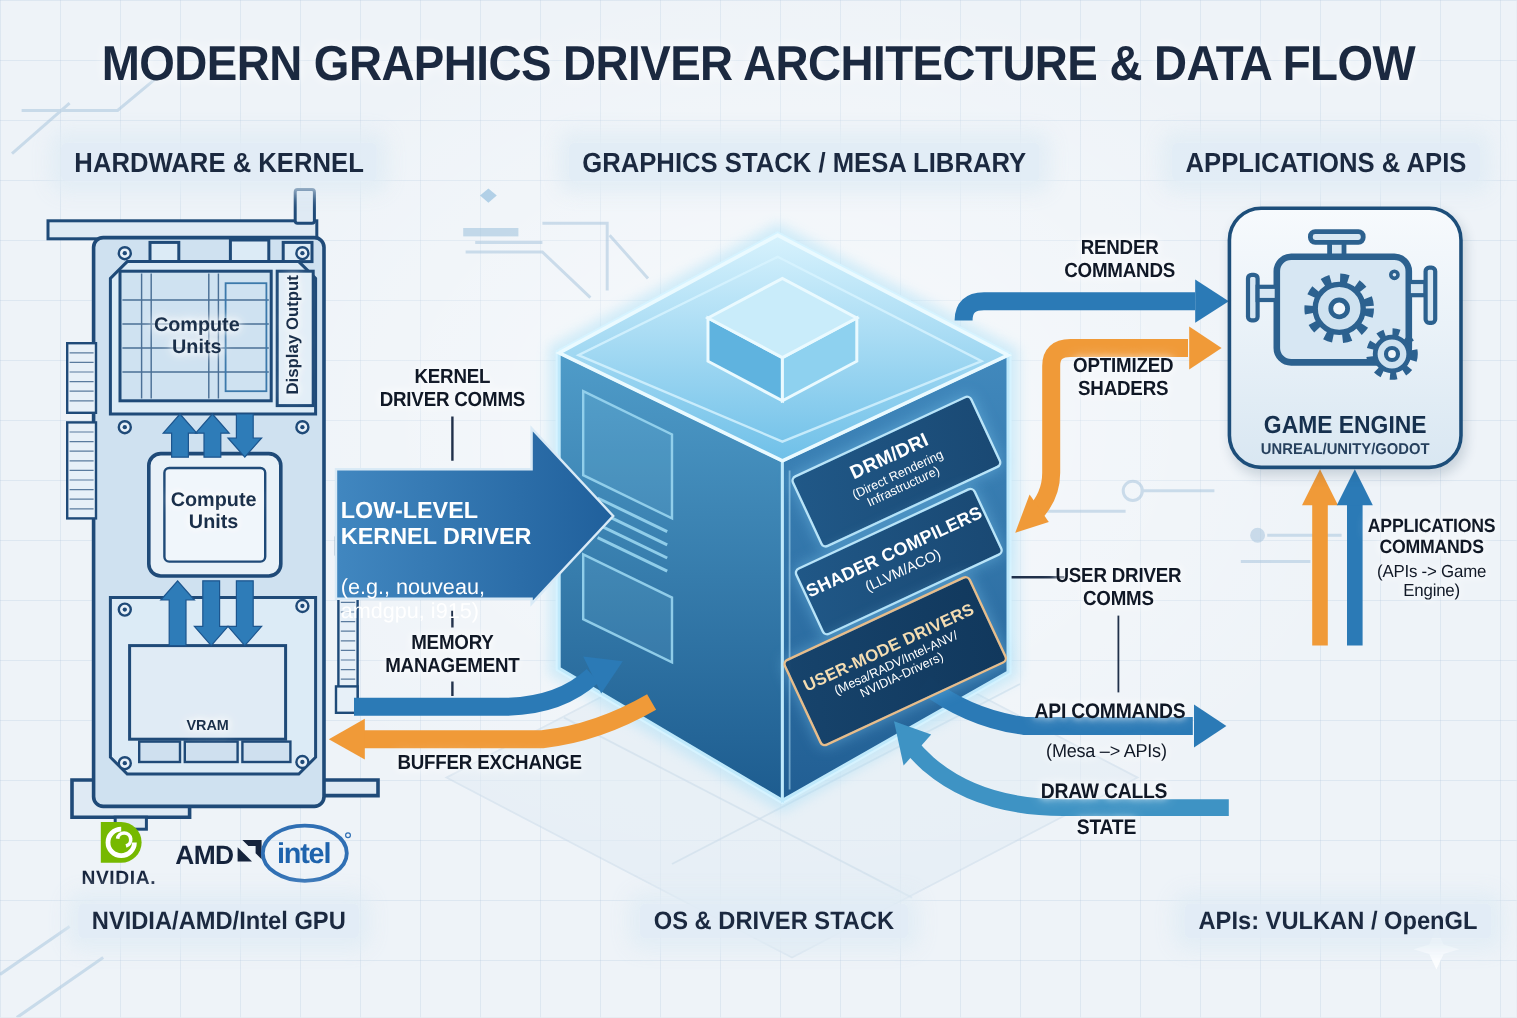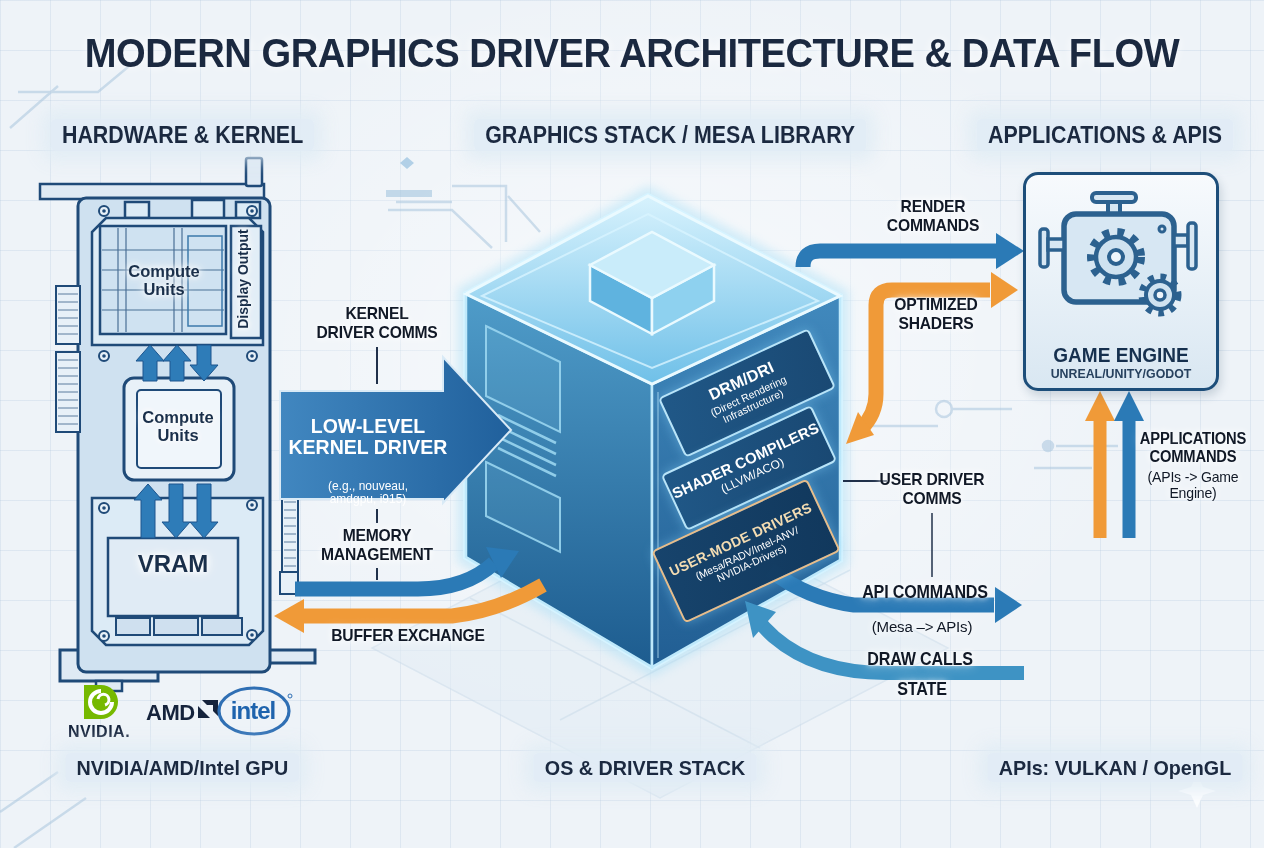--- a/index.html
+++ b/index.html
@@ -43,30 +43,30 @@
   .cube-panel{
     position:absolute;transform:rotate(-25deg);border-radius:5px;color:#fff;
     text-align:center;display:flex;flex-direction:column;justify-content:center;
     box-shadow:0 0 12px rgba(130,205,245,.45);
   }
   .cube-panel .t{font-weight:800;letter-spacing:.2px;line-height:1.05;}
   .cube-panel .s{line-height:1.12;white-space:pre-line;margin-top:2px;}
   #panel-drm,#panel-shader{background:linear-gradient(105deg,rgba(31,86,133,.95),rgba(24,70,112,.95));border:2.5px solid #b9e4f8;}
   #panel-umd{background:linear-gradient(105deg,rgba(22,66,106,.96),rgba(16,54,90,.96));border:2.5px solid #e7bd8b;}
   .panel-box{
-    position:absolute;border:3.5px solid #1d4e7a;border-radius:15px;
+    position:absolute;border:3.5px solid #1d4e7a;border-radius:28px;
     background:linear-gradient(180deg,#f7fafd 0%,#e7f0f7 55%,#d9e7f2 100%);
     box-shadow:2px 5px 10px rgba(30,60,90,.18);
   }
   .gpu-lbl{
     position:absolute;text-align:center;color:#1a2f4a;font-weight:800;line-height:1.1;
     white-space:pre-line;
     text-shadow:0 0 5px #fff,0 0 9px #fff,0 0 14px rgba(255,255,255,.9);
   }
-  .arrow-text{position:absolute;text-align:center;color:#fff;line-height:1.1;white-space:pre-line;}
+  .arrow-text{position:absolute;text-align:left;color:#fff;line-height:1.1;white-space:pre-line;}
 </style>
 </head>
 <body>
 
 <div id="page">
 
   <svg width="1264" height="848" viewBox="0 0 1264 848">
     <defs>
       <linearGradient id="gTop" x1="0" y1="0" x2="0" y2="1">
         <stop offset="0" stop-color="#d7f2fd"></stop>
@@ -288,29 +288,29 @@
   <div class="title">MODERN GRAPHICS DRIVER ARCHITECTURE &amp; DATA FLOW</div>
   <div class="colhead" style="left:41px;top:122px;width:280px"><span>HARDWARE &amp; KERNEL</span></div>
   <div class="colhead" style="left:460px;top:122px;width:400px"><span>GRAPHICS STACK / MESA LIBRARY</span></div>
   <div class="colhead" style="left:955px;top:122px;width:300px"><span>APPLICATIONS &amp; APIS</span></div>
 
   <div class="gpu-lbl" style="left:104px;top:262px;width:120px;font-size:16.5px">Compute
 Units</div>
   <div class="gpu-lbl" style="left:177px;top:268px;width:140px;height:22px;font-size:14px;transform:rotate(-90deg);white-space:nowrap">Display Output</div>
   <div class="gpu-lbl" style="left:118px;top:408px;width:120px;font-size:16.5px">Compute
 Units</div>
-  <div class="gpu-lbl" style="left:113px;top:551px;width:120px;font-size:24px">VRAM</div>
+  <div class="gpu-lbl" style="left:113px;top:598px;width:120px;font-size:12px">VRAM</div>
 
   <div class="lbl" style="left:277px;top:304px;width:200px;font-size:17px">KERNEL
 DRIVER COMMS</div>
 
   <div class="arrow-text" style="left:284px;top:398px;width:168px">
     <div style="font-size:19.5px;font-weight:800;white-space:pre-line">LOW-LEVEL
 KERNEL DRIVER</div>
-    <div style="font-size:12px;margin-top:4px;white-space:pre-line">(e.g., nouveau,
+    <div style="font-size:18px;margin-top:4px;white-space:pre-line">(e.g., nouveau,
 amdgpu, i915)</div>
   </div>
 
   <div class="lbl" style="left:277px;top:526px;width:200px;font-size:17px">MEMORY
 MANAGEMENT</div>
   <div class="lbl" style="left:308px;top:626px;width:200px;font-size:17px">BUFFER EXCHANGE</div>
 
   <div class="lbl" style="left:833px;top:197px;width:200px;font-size:17px">RENDER
 COMMANDS</div>
   <div class="lbl" style="left:836px;top:295px;width:200px;font-size:17px">OPTIMIZED

